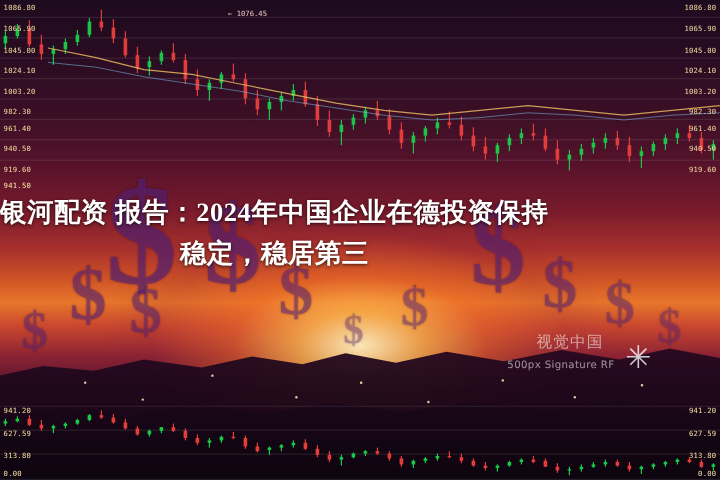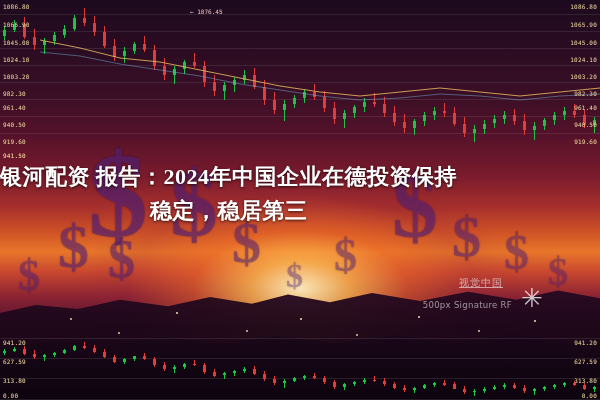--- a/index.html
+++ b/index.html
@@ -61,21 +61,21 @@
   
   .title-wrap{position:absolute;left:0;right:0;top:160px;text-align:left;}
   .title-line{color:#ffffff;font-size:22px;font-weight:bold;letter-spacing:.5px;
     text-shadow:0 1px 3px rgba(0,0,0,.75);line-height:1.55;}
   .t1{font-family:Liberation Serif, serif;}
   .t2{padding-left:150px;}
 
   
   .wm-vcg{position:absolute;right:88px;top:287px;color:rgba(255,255,255,.62);font-size:9px;font-family:"DejaVu Sans",sans-serif;letter-spacing:.3px;}
   .wm-500{position:absolute;right:88px;top:300px;color:rgba(255,255,255,.55);font-size:8.5px;font-family:"DejaVu Sans",sans-serif;letter-spacing:.3px;}
-  .wm-cn{position:absolute;right:97px;top:276px;color:rgba(255,255,255,.55);font-size:10px;letter-spacing:1px;text-decoration:underline;}
+  .wm-cn{position:absolute;right:97px;top:276px;color:rgba(255,255,255,.55);font-size:13px;letter-spacing:1px;}
   .wm-logo{position:absolute;right:55px;top:285px;width:26px;height:26px;}
   .wm-logo .star{position:absolute;left:0;top:0;width:26px;height:26px;color:rgba(255,255,255,.78);font-size:26px;line-height:26px;text-align:center;}
 
   
   .spark{position:absolute;background:rgba(255,235,190,.85);border-radius:50%;}
 </style>
 </head>
 <body>
 
 <div id="stage">

